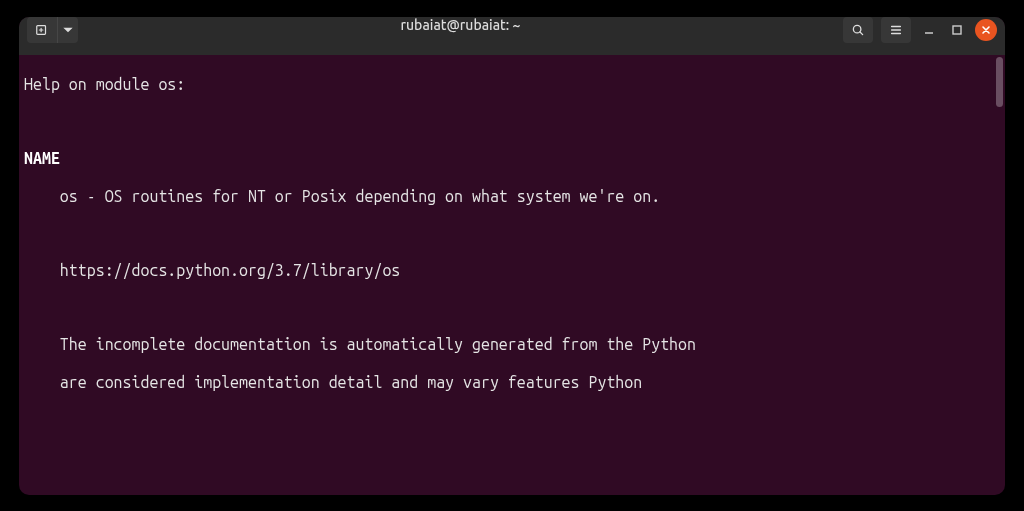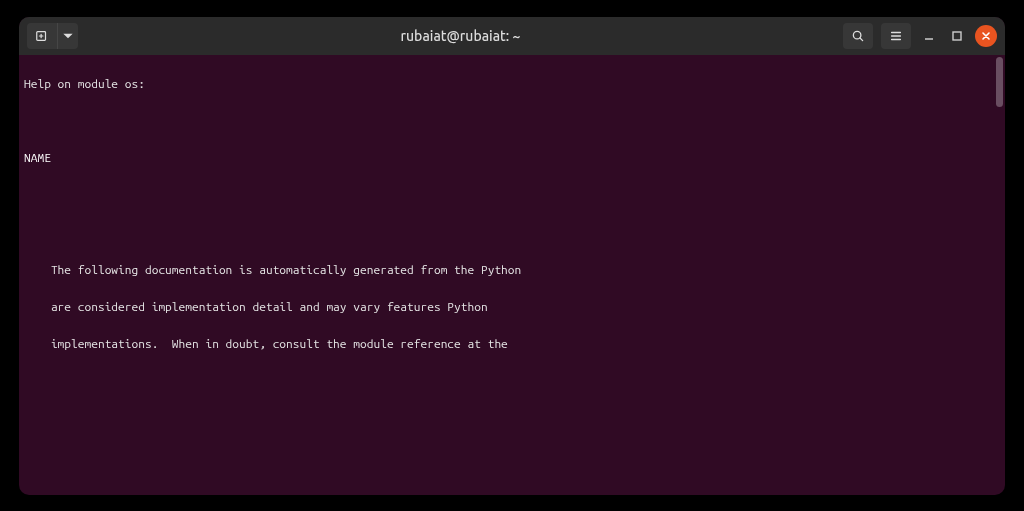--- a/index.html
+++ b/index.html
@@ -21,21 +21,21 @@
     overflow: hidden;
     box-shadow: 0 6px 28px rgba(0,0,0,0.7);
     display: flex;
     flex-direction: column;
     position: relative;
   }
   .titlebar {
     height: 38px;
     background: #2b2b2b;
     display: flex;
-    align-items: center;
+    align-items: flex-start;
     padding: 0 8px;
     flex-shrink: 0;
   }
   .tb-left { display: flex; align-items: center; gap: 4px; }
   .tb-btn {
     width: 30px; height: 26px;
     border-radius: 4px;
     display: flex; align-items: center; justify-content: center;
     color: #ddd;
     background: rgba(255,255,255,0.06);
@@ -65,27 +65,27 @@
     color: #fff;
   }
   .tb-circle.close { background: #e95420; }
   .tb-circle svg { width: 10px; height: 10px; }
   .tb-winicon { color:#ccc; display:flex; align-items:center; justify-content:center; width:20px; height:20px; }
   .tb-winicon svg { width:12px; height:12px; }
   .terminal {
     flex: 1;
     padding: 2px 5px 2px 5px;
     color: #e5e5e5;
-    font-size: 12px;
+    font-size: 16px;
     line-height: 18.6px;
     white-space: pre;
     overflow: hidden;
     position: relative;
   }
-  .bold { font-weight: 400; color:#ffffff; }
+  .bold { font-weight: 700; color:#ffffff; }
   .indent1 { margin-left: 4ch; }
   .scrollbar {
     position:absolute;
     right:2px; top:40px;
     width:7px; height:50px;
     background: rgba(255,255,255,0.28);
     border-radius:4px;
   }
 </style>
 </head>
@@ -137,25 +137,26 @@
             <path d="M2 2l6 6M8 2l-6 6"></path>
           </svg>
       </div>
     </div>
   </div>
 
   <div class="terminal">
 <div>Help on module os:</div>
 <div> </div>
 <div class="bold">NAME</div>
+<div class="indent1">os - OS routines for NT or Posix depending on what system we're on.</div>
 <div> </div>
+<div class="indent1">https://docs.python.org/3.7/library/os</div>
 <div> </div>
-<div class="indent1">The following documentation is automatically generated from the Python</div>
+<div class="indent1">The incomplete documentation is automatically generated from the Python</div>
 <div class="indent1">are considered implementation detail and may vary features Python</div>
-<div class="indent1">implementations.  When in doubt, consult the module reference at the</div>
 
 
 
 
 
 
 
 
 
 

